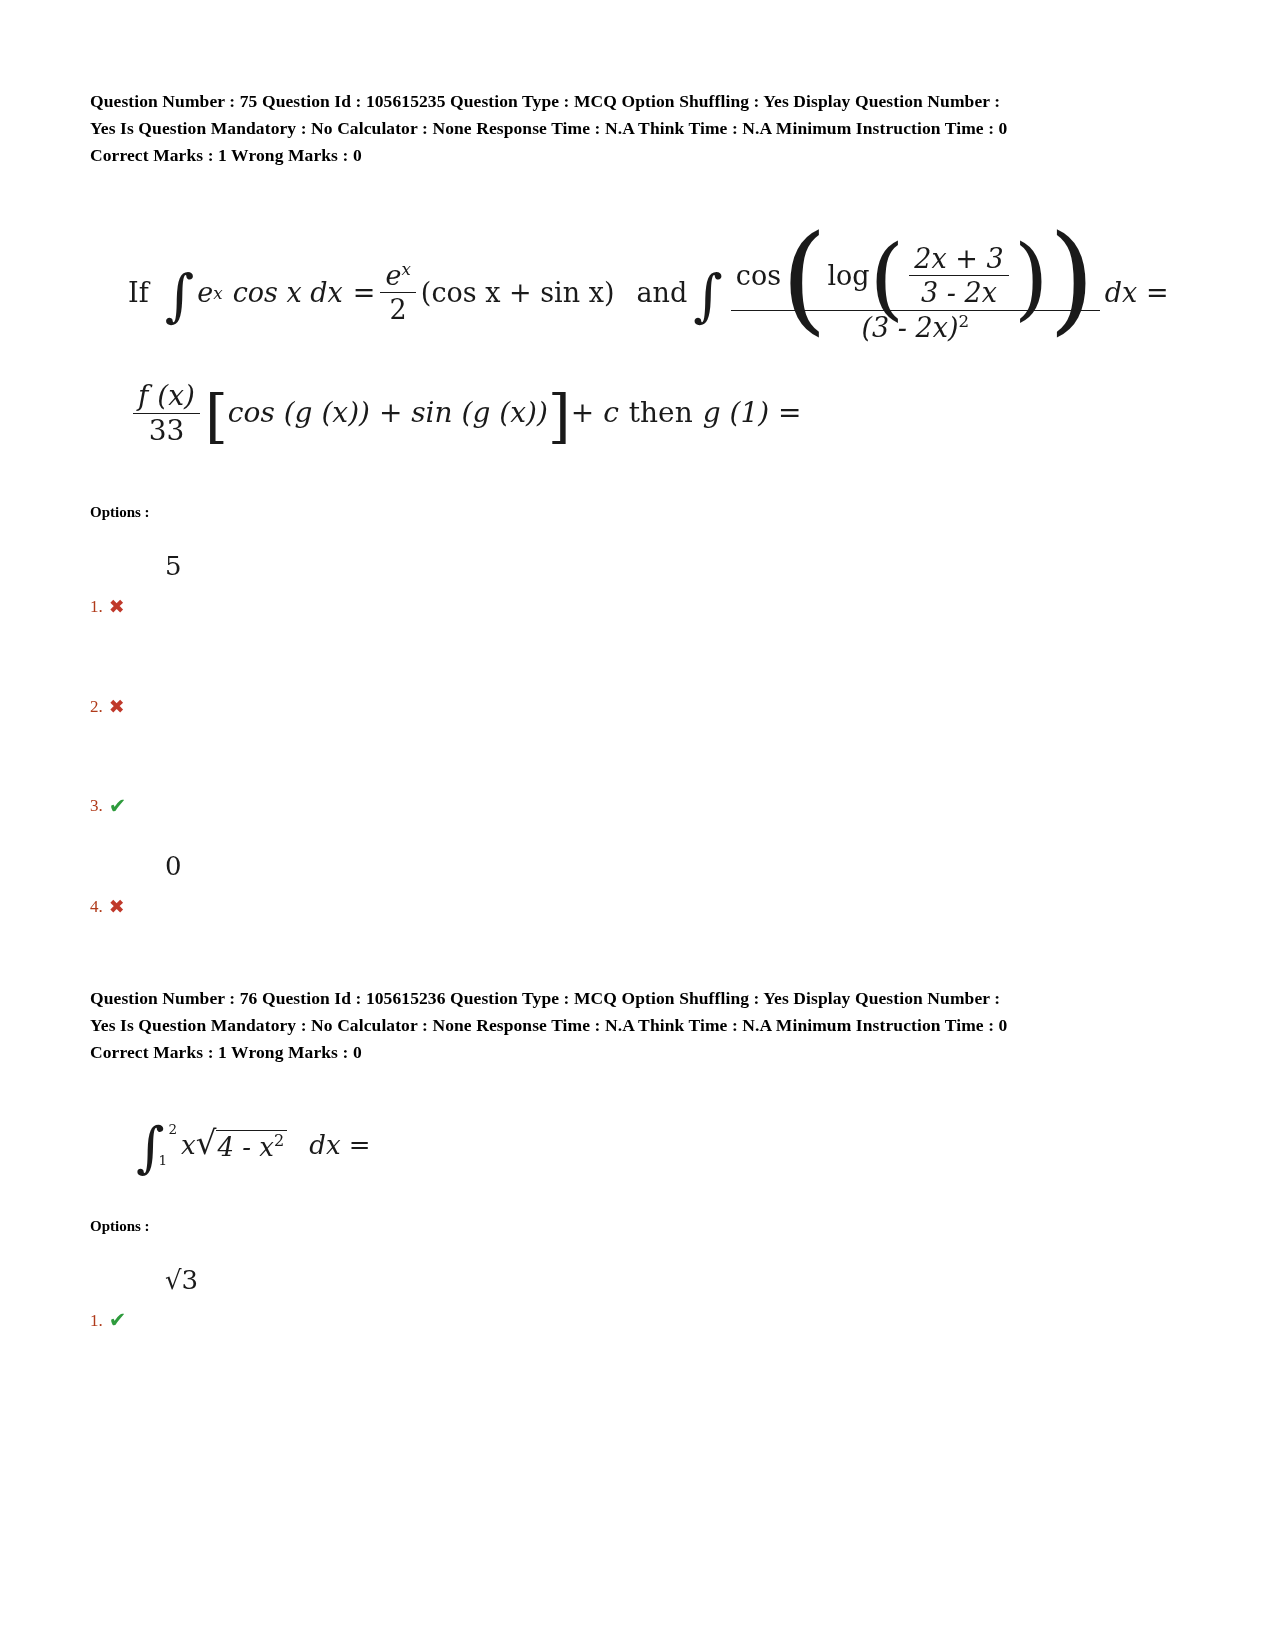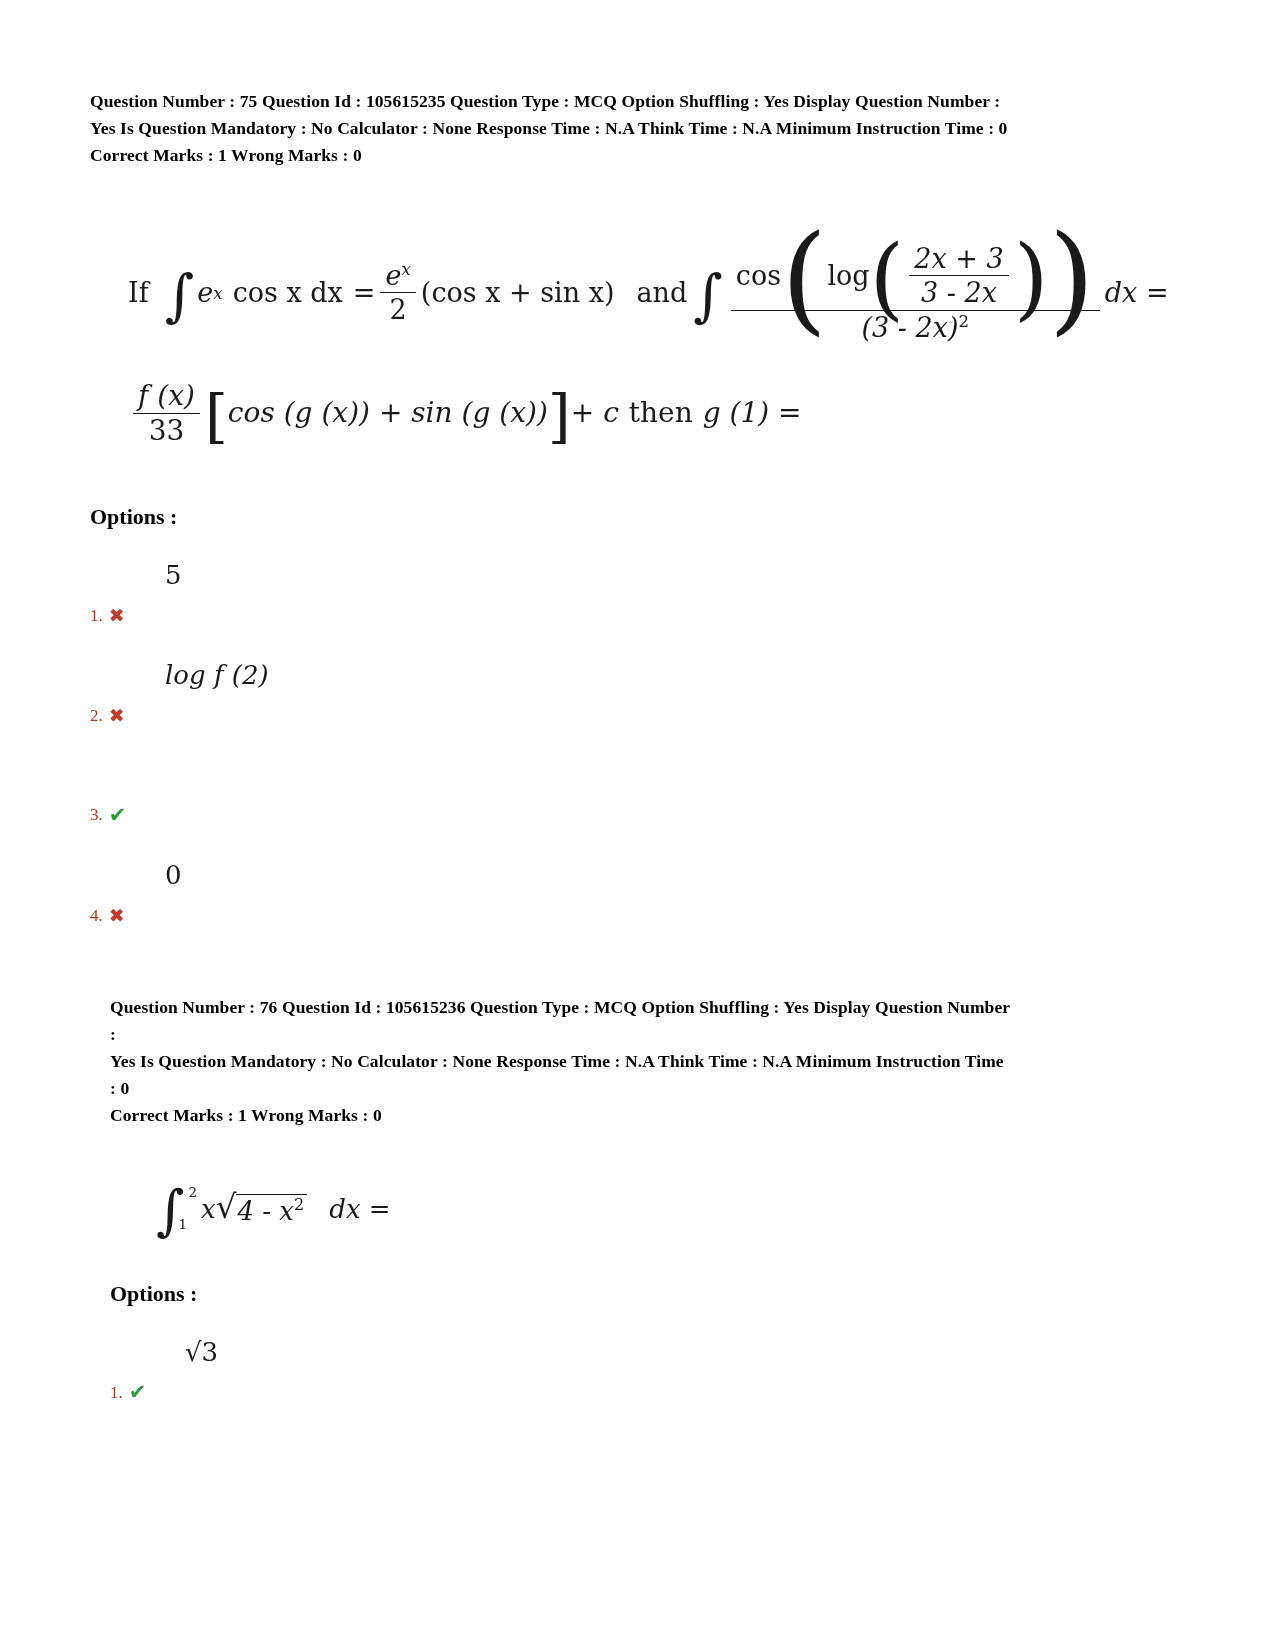--- a/index.html
+++ b/index.html
@@ -99,21 +99,21 @@
   }
   .q75-line2 {
     font-size: 28px;
     line-height: 1.1;
     margin-left: 38px;
     margin-top: 34px;
     white-space: nowrap;
   }
   .options-label {
     font-weight: bold;
-    font-size: 22px;
+    font-size: 15px;
     margin-top: 56px;
   }
   .option {
     position: relative;
     margin-top: 22px;
     min-height: 78px;
   }
   .option .opt-math {
     font-size: 26px;
     margin-left: 75px;
@@ -139,21 +139,21 @@
     font-family: "DejaVu Sans", sans-serif;
     line-height: 1;
   }
   .mark-right {
     color: #2e9b3d;
     font-size: 21px;
     font-weight: bold;
     font-family: "DejaVu Sans", sans-serif;
     line-height: 1;
   }
-  .q76-block { margin-top: 64px; margin-left: 20px; }
+  .q76-block { margin-top: 64px; }
   .q76-math {
     font-size: 26px;
     margin-left: 40px;
     margin-top: 62px;
     white-space: nowrap;
   }
   .intlimits {
     display: inline-flex;
     flex-direction: column;
     justify-content: center;
@@ -198,21 +198,21 @@
     </div>
 
     <div class="q75-line1 math">
       <span class="mrow">
         <span>If</span>
         <span class="spacer-sm"></span>
         <span class="intsym">∫</span>
         <span class="it">e</span>
           <span class="sup">x</span>
         <span class="spacer-sm"></span>
-        <span style="">cos x dx</span>
+        <span style="font-style:italic">cos x dx</span>
         <span class="spacer-sm"></span>
         <span>=</span>
         <span class="frac">
           <span class="num"><span class="it">e</span><span class="sup">x</span></span>
           <span class="den">2</span>
         </span>
         <span style="">(cos x + sin x)</span>
         <span class="spacer-md"></span>
         <span>and</span>
         <span class="intsym">∫</span>
@@ -260,21 +260,20 @@
 
     <div class="option">
       <span class="opt-math math">5</span>
       <span class="opt-marker">
         <span class="opt-num">1.</span>
         <span class="mark-wrong">✖</span>
       </span>
     </div>
 
     <div class="option">
-      <span class="opt-math math" style="font-style:italic">log f (2)</span>
       <span class="opt-marker">
         <span class="opt-num">2.</span>
         <span class="mark-wrong">✖</span>
       </span>
     </div>
 
     <div class="option">
       <span class="opt-marker">
         <span class="opt-num">3.</span>
         <span class="mark-right">✔</span>

